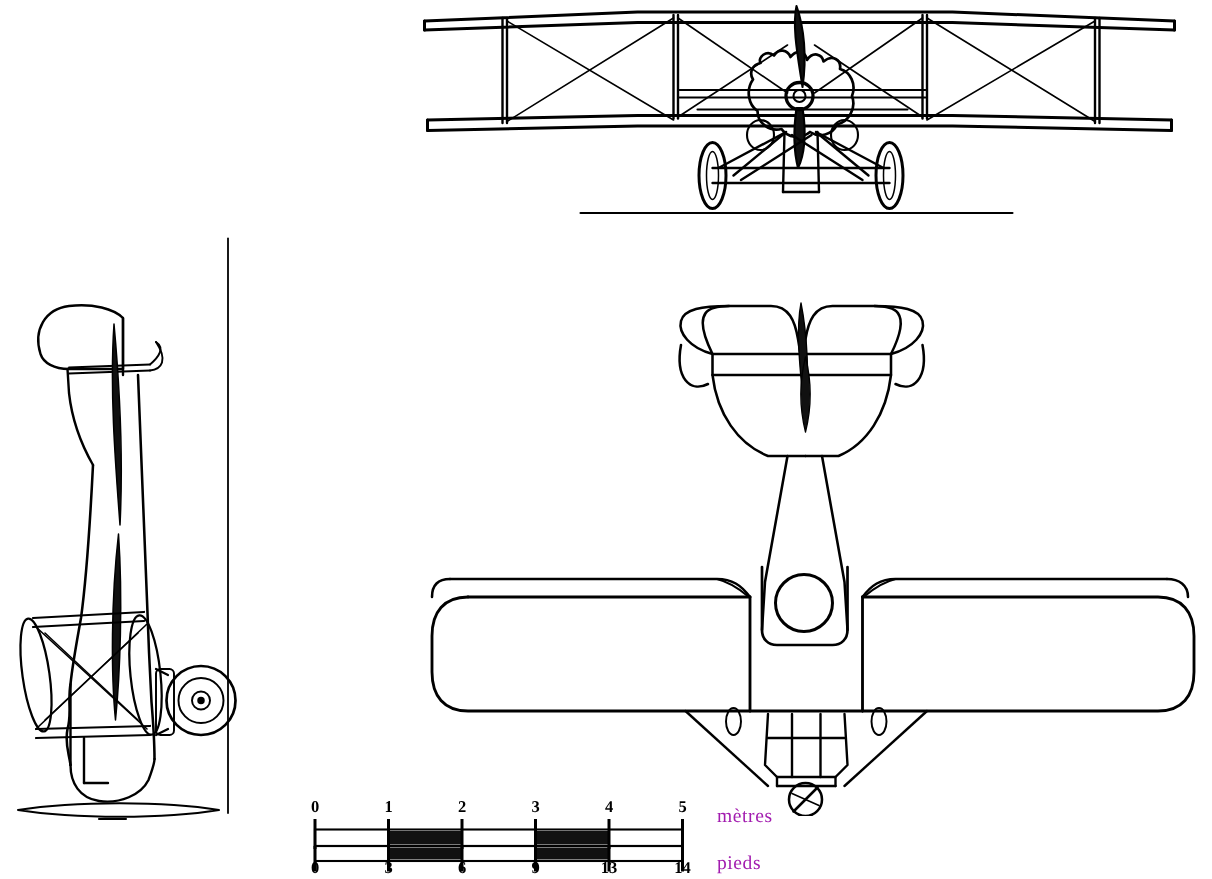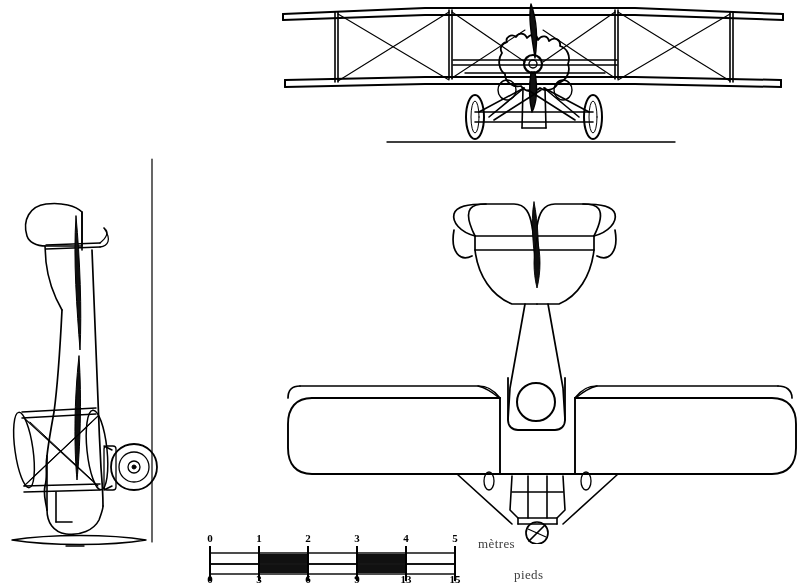--- a/index.html
+++ b/index.html
@@ -29,21 +29,21 @@
     position: absolute;
     left: 200px;
     top: 534px;
     width: 350px;
     height: 50px;
   }
   .scale-label {
     position: absolute;
     font-family: "Liberation Serif", serif;
     font-size: 13px;
-    color: #404040;
+    color: #a21caf;
     letter-spacing: 0.4px;
   }
   .scale-num {
     position: absolute;
     font-family: "Liberation Serif", serif;
     font-size: 11px;
     font-weight: bold;
     color: #000;
     transform: translateX(-50%);
     white-space: nowrap;
@@ -395,20 +395,20 @@
     <span class="scale-num" style="left:157px; top:-2px;">3</span>
     <span class="scale-num" style="left:206px; top:-2px;">4</span>
     <span class="scale-num" style="left:255px; top:-2px;">5</span>
 
     
     <span class="scale-num" style="left:10px; top:39px;">0</span>
     <span class="scale-num" style="left:59px; top:39px;">3</span>
     <span class="scale-num" style="left:108px; top:39px;">6</span>
     <span class="scale-num" style="left:157px; top:39px;">9</span>
     <span class="scale-num" style="left:206px; top:39px;">13</span>
-    <span class="scale-num" style="left:255px; top:39px;">15</span>
+    <span class="scale-num" style="left:255px; top:39px;">14</span>
 
     
     <span class="scale-label" style="left:278px; top:2px;">mètres</span>
-    <span class="scale-label" style="left:278px; top:33px;margin-left:36px;">pieds</span>
+    <span class="scale-label" style="left:278px; top:33px;">pieds</span>
   </div>
 
 </div>
 
 </body></html>

